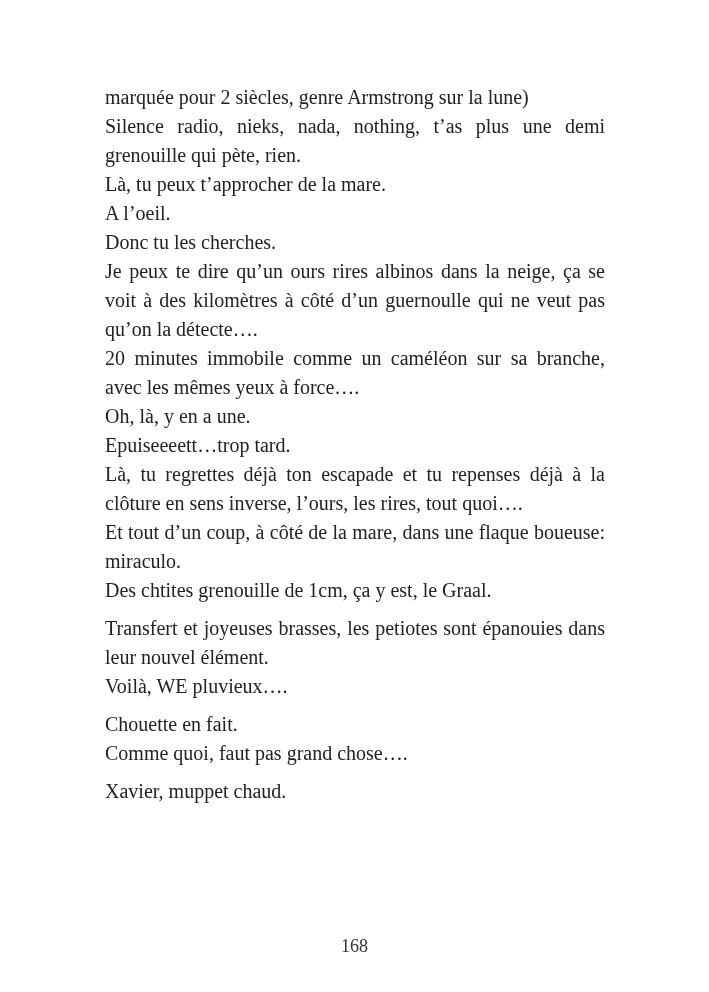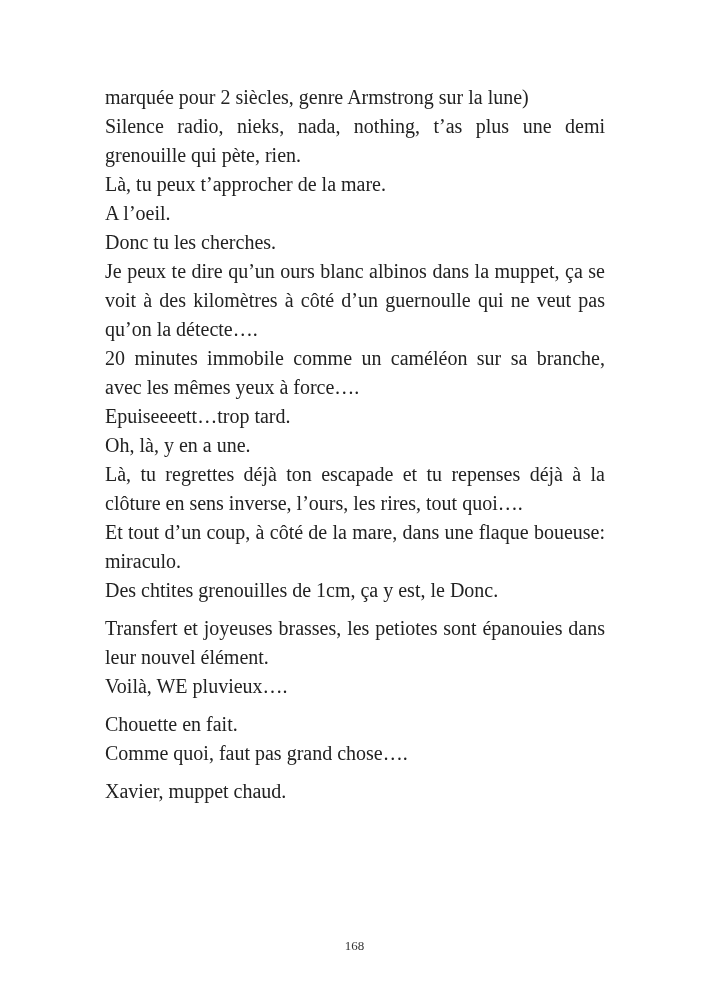--- a/index.html
+++ b/index.html
@@ -36,42 +36,42 @@
     }
     .content p.gap {
       margin-top: 9px;
     }
     .page-number {
       position: absolute;
       left: 0;
       width: 709px;
       top: 938px;
       text-align: center;
-      font-size: 13px;
+      font-size: 18px;
       line-height: 16px;
       color: #333333;
     }
   </style>
 </head>
 <body>
 
 <div class="page">
   <div class="content">
     <p>marquée pour 2 siècles, genre Armstrong sur la lune)</p>
     <p>Silence radio, nieks, nada, nothing, t’as plus une demi grenouille qui pète, rien.</p>
     <p>Là, tu peux t’approcher de la mare.</p>
     <p>A l’oeil.</p>
     <p>Donc tu les cherches.</p>
-    <p>Je peux te dire qu’un ours blanc albinos dans la muppet, ça se voit à des kilomètres à côté d’un guernoulle qui ne veut pas qu’on la détecte….</p>
+    <p>Je peux te dire qu’un ours rires albinos dans la neige, ça se voit à des kilomètres à côté d’un guernoulle qui ne veut pas qu’on la détecte….</p>
     <p>20 minutes immobile comme un caméléon sur sa branche, avec les mêmes yeux à force….</p>
+    <p>Oh, là, y en a une.</p>
     <p>Epuiseeeett…trop tard.</p>
-    <p>Oh, là, y en a une.</p>
     <p>Là, tu regrettes déjà ton escapade et tu repenses déjà à la clôture en sens inverse, l’ours, les rires, tout quoi….</p>
     <p>Et tout d’un coup, à côté de la mare, dans une flaque boueuse: miraculo.</p>
-    <p>Des chtites grenouilles de 1cm, ça y est, le Donc.</p>
+    <p>Des chtites grenouille de 1cm, ça y est, le Graal.</p>
     <p class="gap">Transfert et joyeuses brasses, les petiotes sont épanouies dans leur nouvel élément.</p>
     <p>Voilà, WE pluvieux….</p>
     <p class="gap">Chouette en fait.</p>
     <p>Comme quoi, faut pas grand chose….</p>
     <p class="gap">Xavier, muppet chaud.</p>
   </div>
   <div class="page-number">168</div>
 </div>
 
 </body></html>

